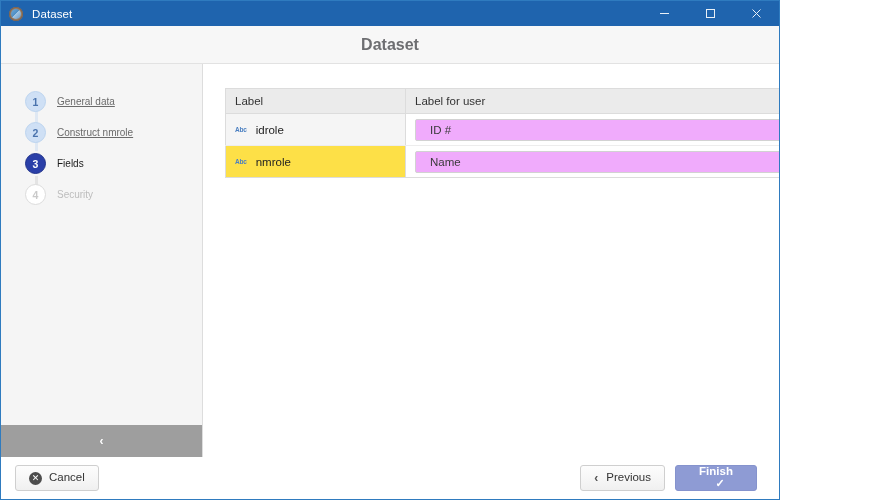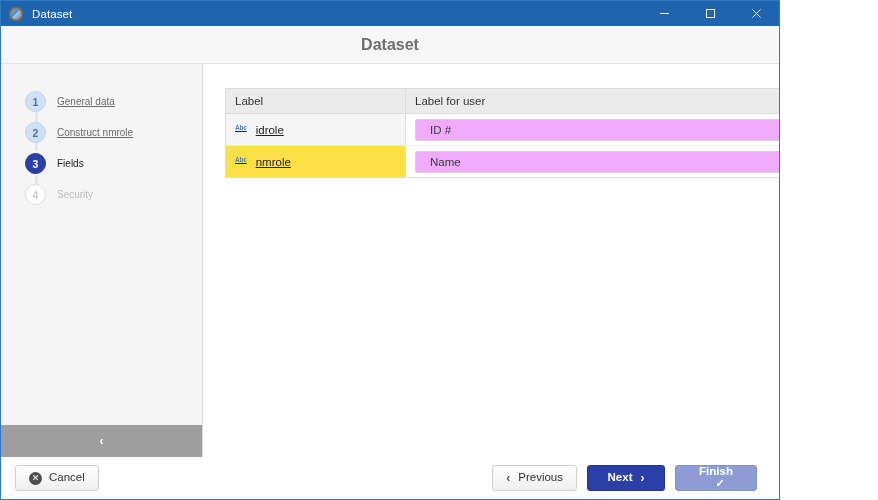--- a/index.html
+++ b/index.html
@@ -228,22 +228,21 @@
     vertical-align: middle;
     box-sizing: border-box;
   }
   .fields-table td:last-child { border-right: none; }
   .fields-table tbody tr:last-child td { border-bottom: none; }
   .fields-table tbody tr.odd td.field-cell { background: #f5f5f5; }
   .fields-table tbody tr.even td.field-cell { background: #fde047; }
   .col-field { width: 180px; }
   .field-cell-inner {
     display: flex;
-    align-items: flex-start;
-    text-decoration: underline;
+    align-items: center;
   }
   .type-icon {
     font-size: 6.5px;
     font-weight: bold;
     color: #4a7fc1;
     letter-spacing: -0.2px;
     margin-right: 9px;
     flex: 0 0 auto;
     line-height: 1;
     transform: translateY(1px);
@@ -443,24 +442,20 @@
     <div class="btn btn-light">
       <span class="cancel-icon">✕</span>
       <span class="lbl">Cancel</span>
     </div>
 
     <div class="footer-right">
       <div class="btn btn-light">
         <span class="chev chev-left">‹</span>
         <span class="lbl">Previous</span>
       </div>
-      <div class="btn btn-primary">
-        <span class="lbl">Next</span>
-        <span class="chev chev-right">›</span>
-      </div>
       <div class="btn btn-muted">
         <span class="lbl">Finish</span>
         <span class="check">✓</span>
       </div>
     </div>
   </div>
 
 </div>
 
 </body></html>

